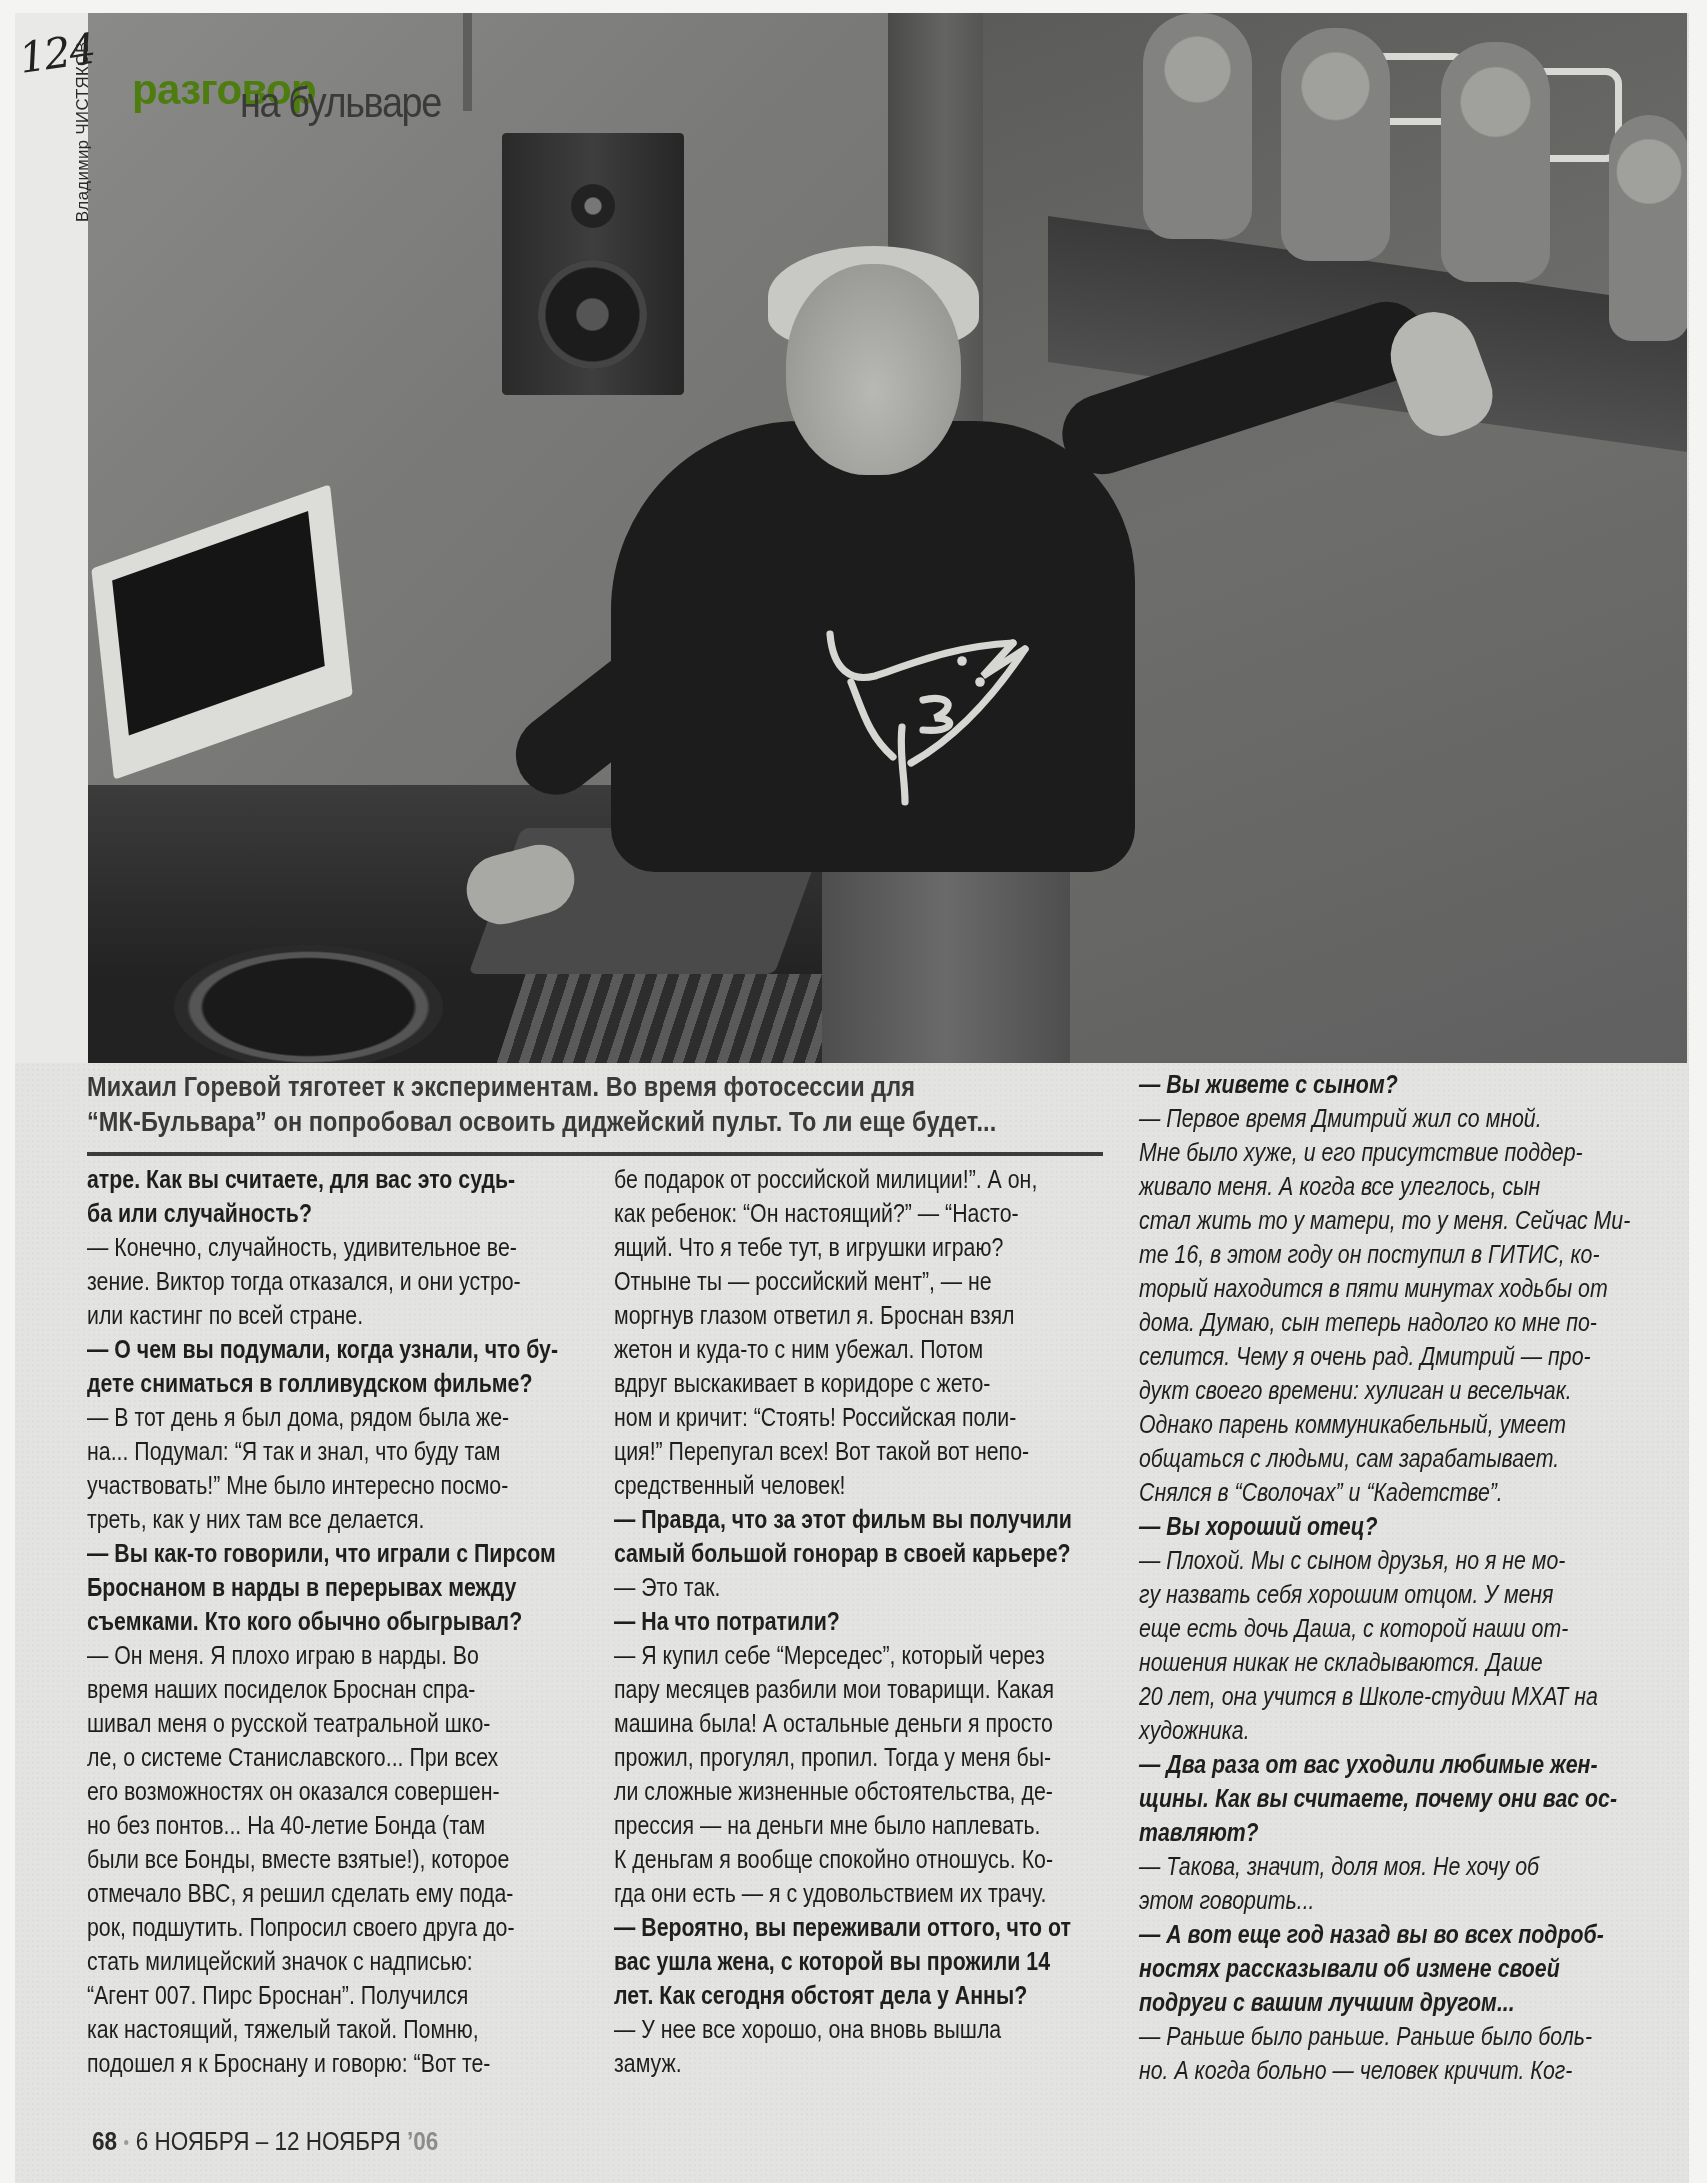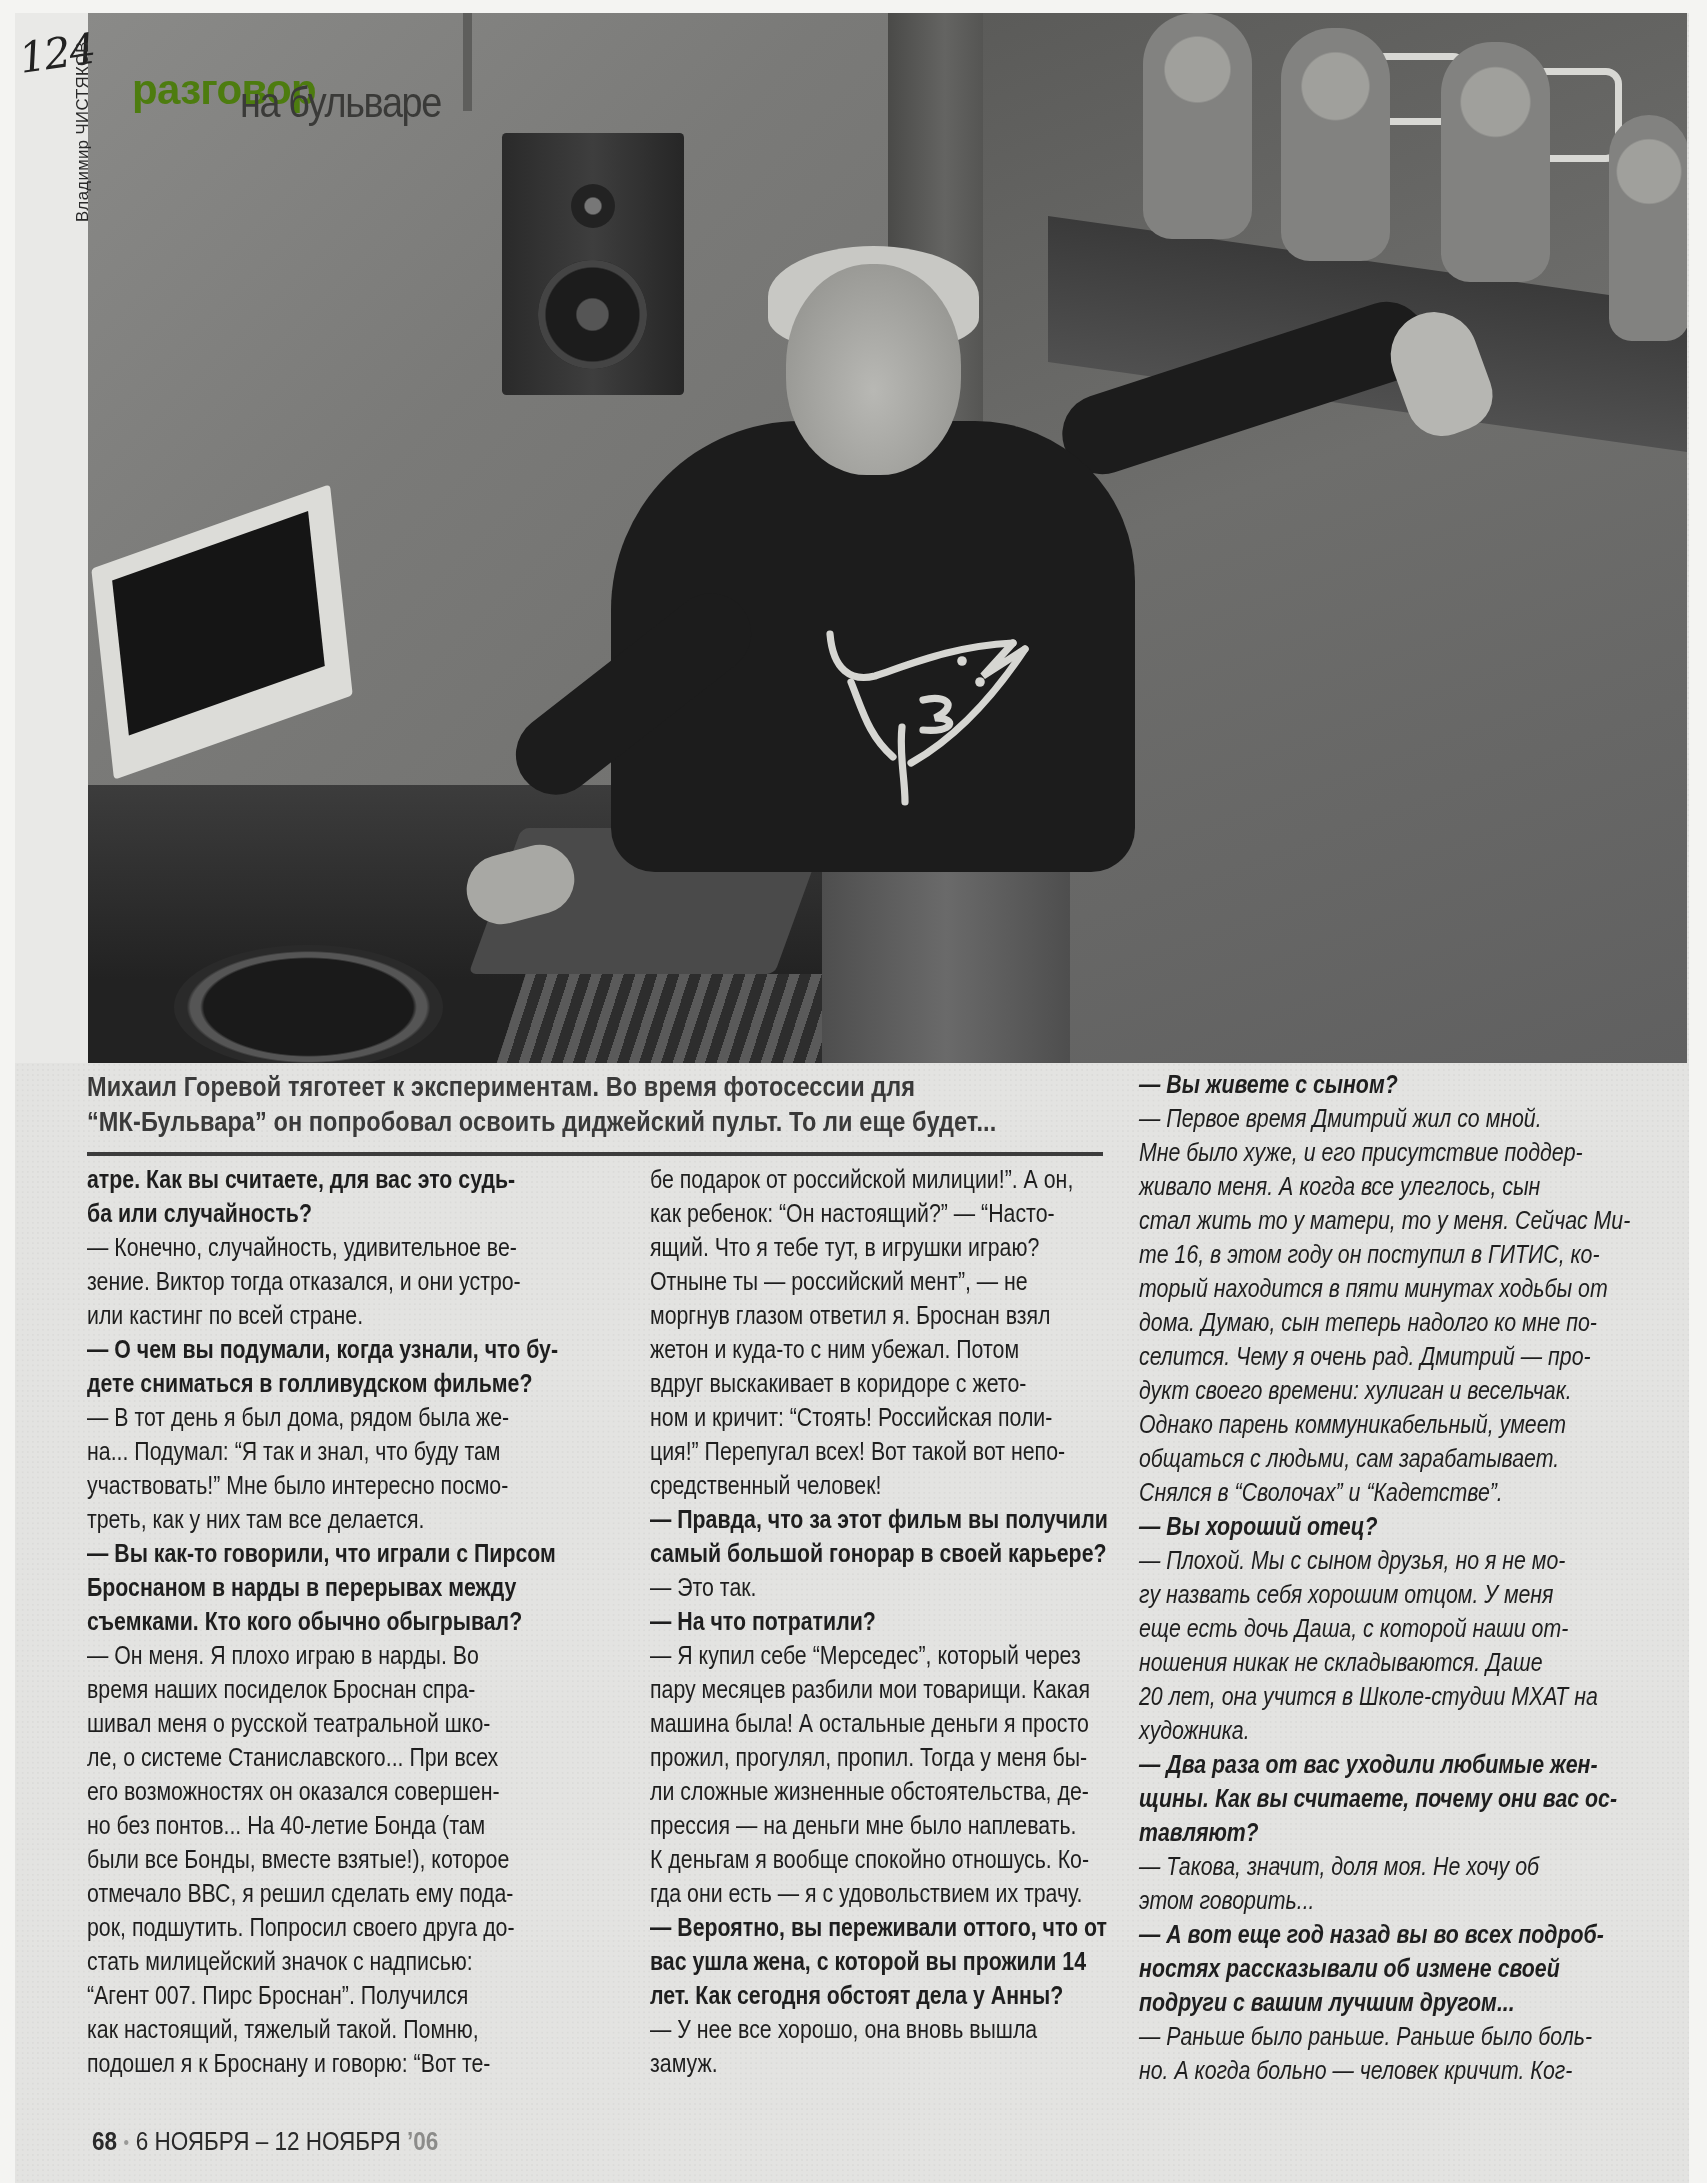--- a/index.html
+++ b/index.html
@@ -105,21 +105,21 @@
   .caption-rule { position:absolute; left:87px; top:1152px; width:1016px; height:4.4px; background:#3c3c3c; }
 
   
   .col {
     position:absolute; font-family: "Liberation Sans Narrow", "Liberation Sans", sans-serif;
     font-size:26px; line-height:34px; color:#1e1e1e;
   }
   .col .inner { transform: scaleX(0.82); transform-origin: left top; width: 597px; }
   .col .q { font-weight:bold; }
   .col1 { left:87px; top:1162px; width:489px; }
-  .col2 { left:614px; top:1162px; width:489px;margin-left:36px; }
+  .col2 { left:614px; top:1162px; width:489px; }
   .col3 { left:1139px; top:1067px; width:489px;font-style:italic; }
   .line { display:block; white-space:nowrap; }
 
   
   .footer { position:absolute; left:92px; top:2127px; font-size:25px; color:#2a2a2a; white-space:nowrap;
     transform: scaleX(0.9); transform-origin:left; }
   .footer .pg { font-weight:bold; }
   .footer .dot { color:#9a9a98; font-size:17.5px; vertical-align:middle; margin:0 7.3px; }
   .footer .yr { font-weight:bold; color:#8c8c8a; }
 </style>

